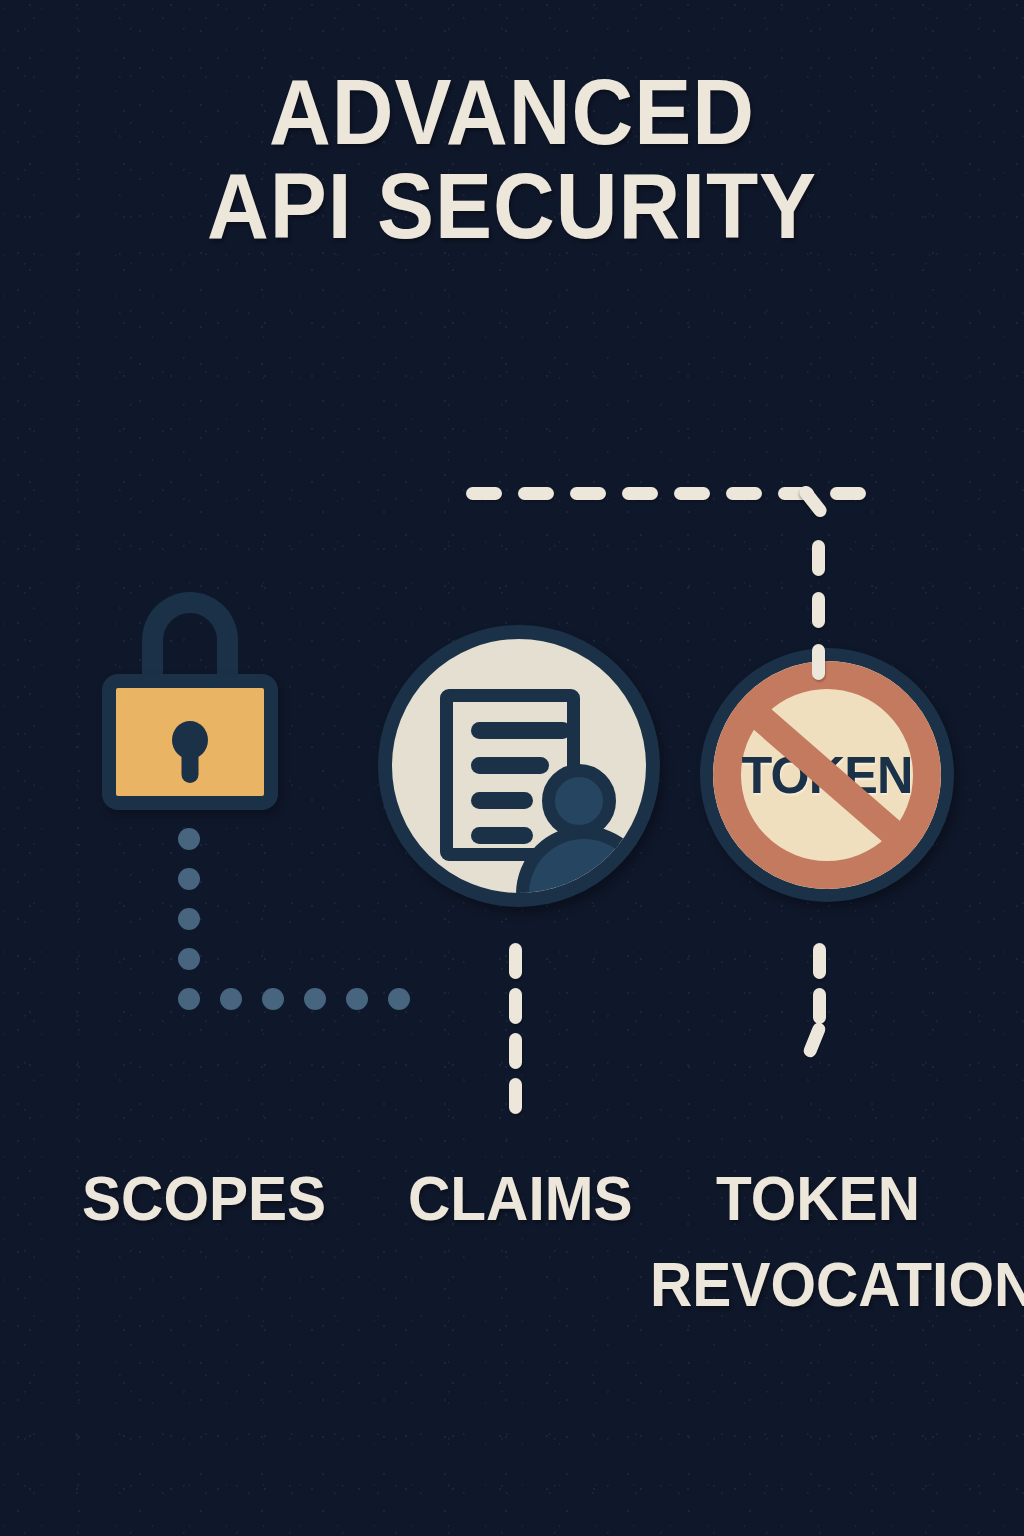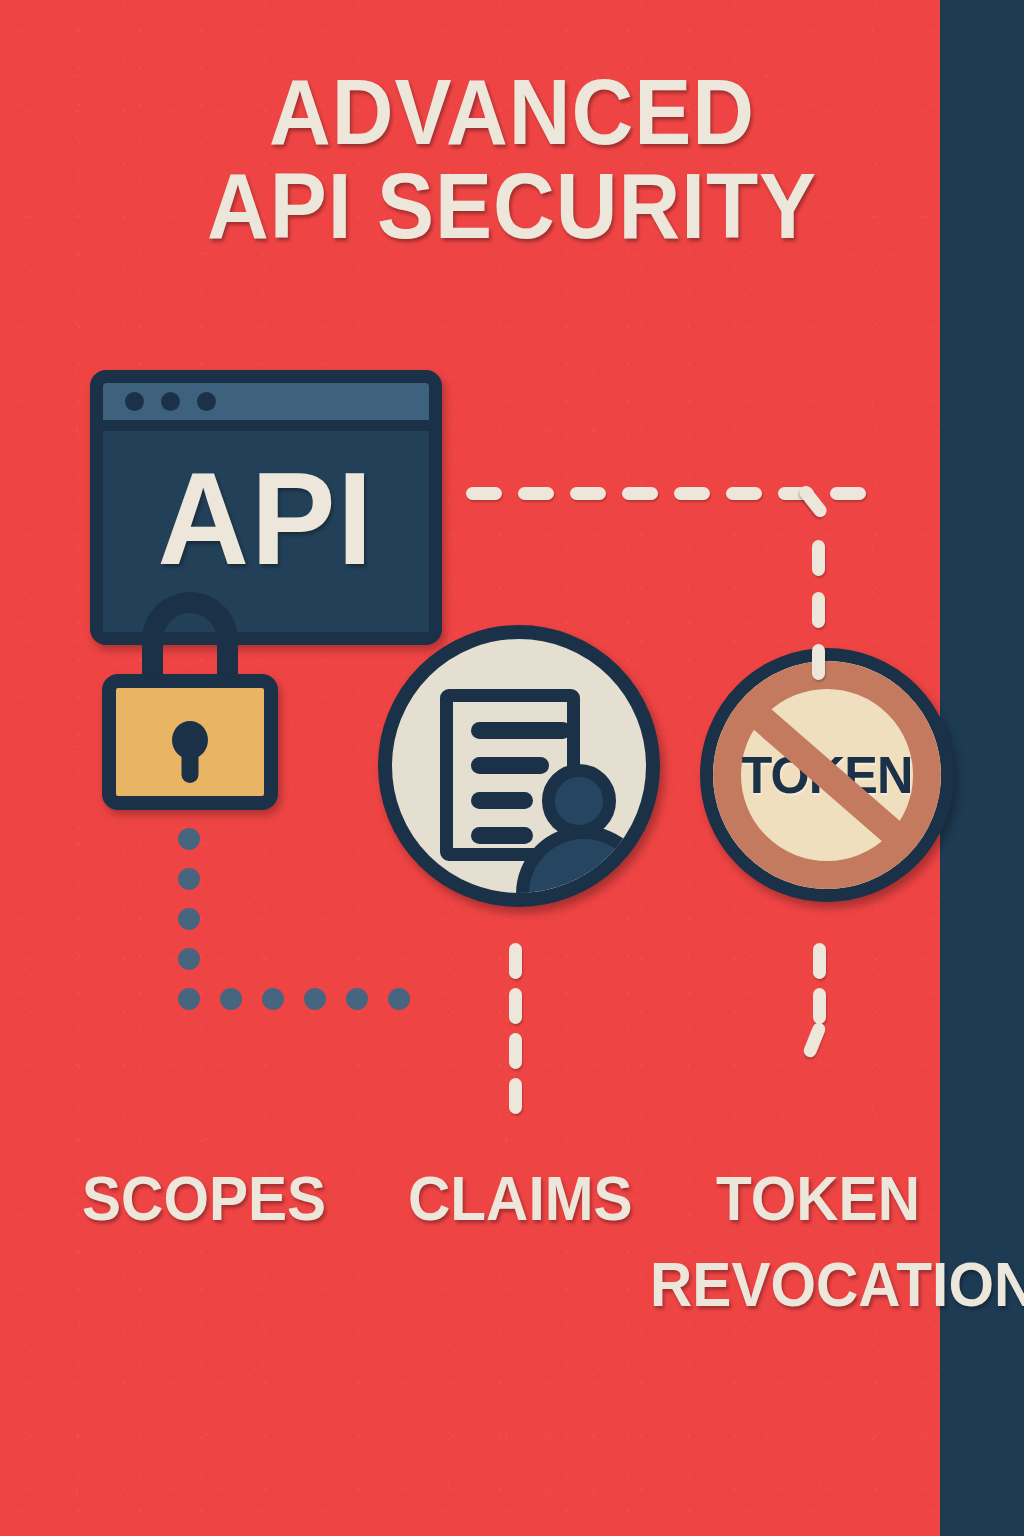--- a/index.html
+++ b/index.html
@@ -5,22 +5,22 @@
 <style>
   * { margin:0; padding:0; box-sizing:border-box; }
   html, body {
     width:1024px; height:1536px;
     background:#1e3b54;
     font-family:"Liberation Sans", sans-serif;
     overflow:hidden;
   }
   #poster {
     position:relative;
-    width:940px; height:1536px;
-    background:#ef4444;
+    width:1024px; height:1536px;
+    background:#0f172a;
   }
   
   #grain {
     position:absolute; inset:0;
     pointer-events:none;
     opacity:.055;
     background-image:
       radial-gradient(circle at 12% 22%, #ffffff 0 1px, transparent 1px),
       radial-gradient(circle at 47% 61%, #ffffff 0 1px, transparent 1px),
       radial-gradient(circle at 78% 31%, #ffffff 0 1px, transparent 1px),
@@ -236,28 +236,20 @@
 </head>
 <body>
 
 <div id="poster">
 
   <div id="grain"></div>
 
   <div id="title">ADVANCED
 API SECURITY</div>
 
-  <div id="api-window">
-    <div id="api-titlebar">
-      <span class="tb-dot"></span>
-      <span class="tb-dot"></span>
-      <span class="tb-dot"></span>
-    </div>
-    <div id="api-text">API</div>
-  </div>
 
   <div id="padlock">
     <div id="lock-shackle"></div>
     <div id="lock-body">
       <div id="lock-keyhole"></div>
     </div>
   </div>
 
   <div id="claims-circle">
     <div id="claims-doc">

